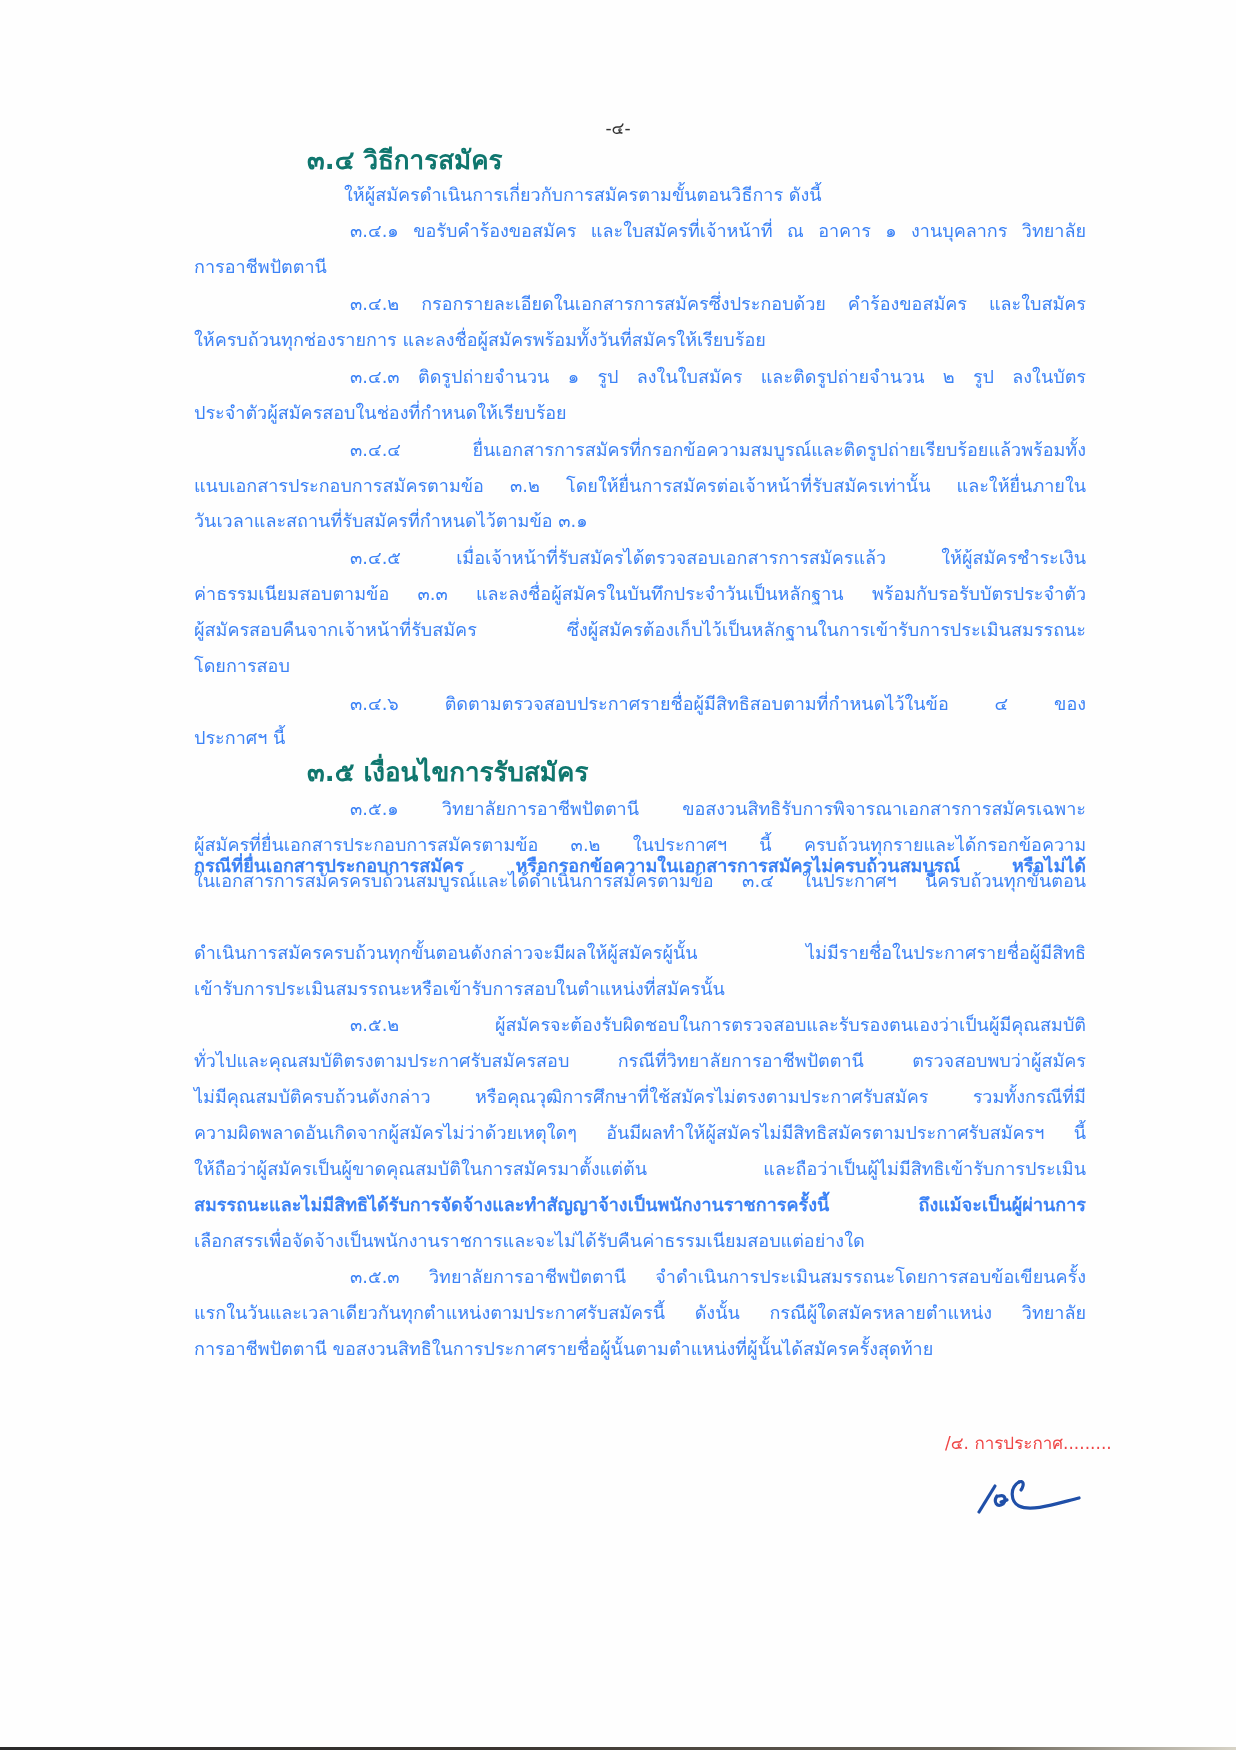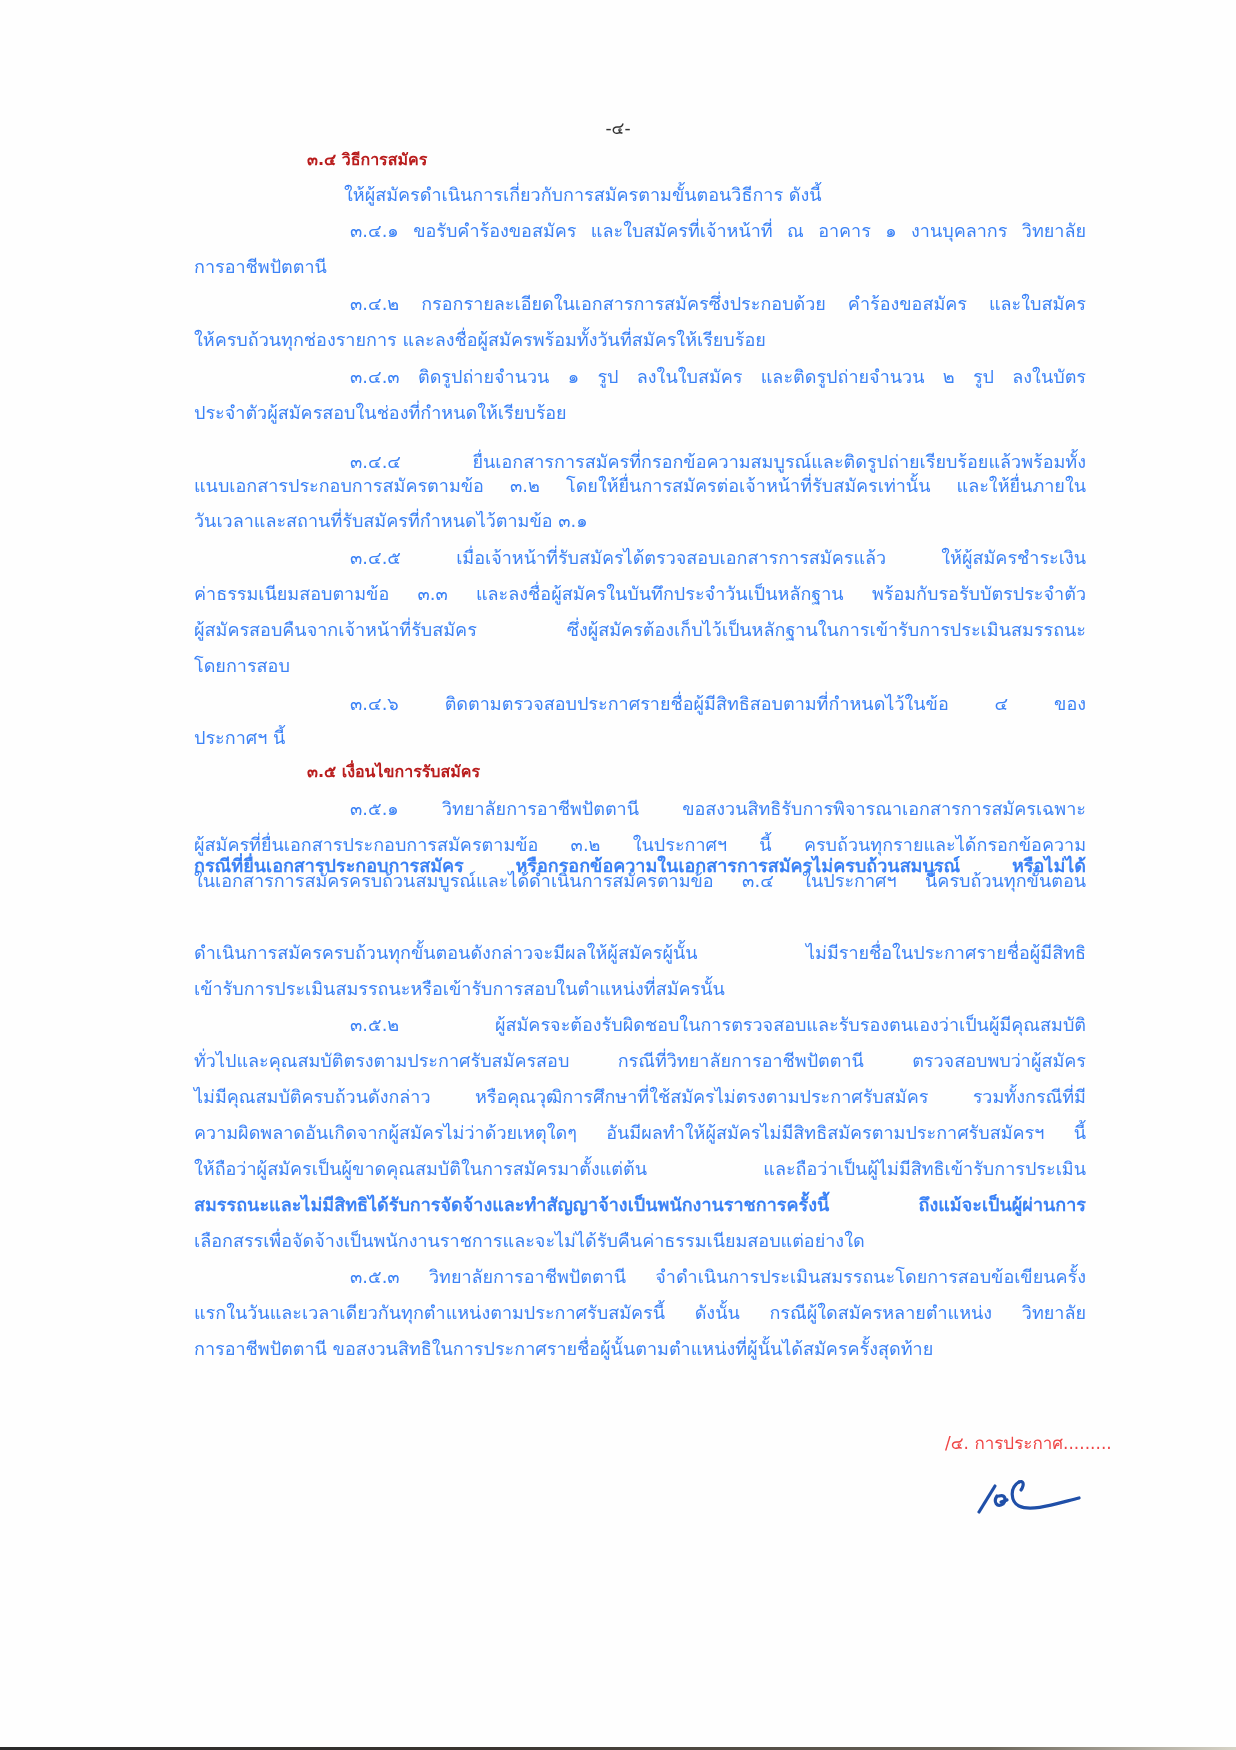--- a/index.html
+++ b/index.html
@@ -46,24 +46,24 @@
   .indent-full {
     left: 194px;
   }
   .indent-sub {
     left: 350px;
   }
   .justify.indent-sub { width: 736px; }
   .heading {
     position: absolute;
     left: 307px;
-    font-size: 16px;
+    font-size: 26px;
     font-weight: bold;
     line-height: 24px;
-    color: #b91c1c;
+    color: #0f766e;
     white-space: nowrap;
   }
   .intro {
     left: 344px;
   }
   .continue-footer {
     position: absolute;
     left: 945px;
     top: 1429px;
     font-size: 17px;
@@ -98,21 +98,21 @@
 
   <div class="line justify indent-sub" style="top:219px;">๓.๔.๑ ขอรับคำร้องขอสมัคร และใบสมัครที่เจ้าหน้าที่ ณ อาคาร ๑ งานบุคลากร วิทยาลัย</div>
   <div class="line indent-full" style="top:255px;">การอาชีพปัตตานี</div>
 
   <div class="line justify indent-sub" style="top:292px;">๓.๔.๒ กรอกรายละเอียดในเอกสารการสมัครซึ่งประกอบด้วย คำร้องขอสมัคร และใบสมัคร</div>
   <div class="line indent-full" style="top:328px;">ให้ครบถ้วนทุกช่องรายการ และลงชื่อผู้สมัครพร้อมทั้งวันที่สมัครให้เรียบร้อย</div>
 
   <div class="line justify indent-sub" style="top:365px;">๓.๔.๓ ติดรูปถ่ายจำนวน ๑ รูป ลงในใบสมัคร และติดรูปถ่ายจำนวน ๒ รูป ลงในบัตร</div>
   <div class="line indent-full" style="top:401px;">ประจำตัวผู้สมัครสอบในช่องที่กำหนดให้เรียบร้อย</div>
 
-  <div class="line justify indent-sub" style="top:438px;margin-top:12px;">๓.๔.๔ ยื่นเอกสารการสมัครที่กรอกข้อความสมบูรณ์และติดรูปถ่ายเรียบร้อยแล้วพร้อมทั้ง</div>
+  <div class="line justify indent-sub" style="top:438px;">๓.๔.๔ ยื่นเอกสารการสมัครที่กรอกข้อความสมบูรณ์และติดรูปถ่ายเรียบร้อยแล้วพร้อมทั้ง</div>
   <div class="line justify indent-full" style="top:474px;">แนบเอกสารประกอบการสมัครตามข้อ ๓.๒ โดยให้ยื่นการสมัครต่อเจ้าหน้าที่รับสมัครเท่านั้น และให้ยื่นภายใน</div>
   <div class="line indent-full" style="top:509px;">วันเวลาและสถานที่รับสมัครที่กำหนดไว้ตามข้อ ๓.๑</div>
 
   <div class="line justify indent-sub" style="top:546px;">๓.๔.๕ เมื่อเจ้าหน้าที่รับสมัครได้ตรวจสอบเอกสารการสมัครแล้ว ให้ผู้สมัครชำระเงิน</div>
   <div class="line justify indent-full" style="top:582px;">ค่าธรรมเนียมสอบตามข้อ ๓.๓ และลงชื่อผู้สมัครในบันทึกประจำวันเป็นหลักฐาน พร้อมกับรอรับบัตรประจำตัว</div>
   <div class="line justify indent-full" style="top:618px;">ผู้สมัครสอบคืนจากเจ้าหน้าที่รับสมัคร ซึ่งผู้สมัครต้องเก็บไว้เป็นหลักฐานในการเข้ารับการประเมินสมรรถนะ</div>
   <div class="line indent-full" style="top:654px;">โดยการสอบ</div>
 
   <div class="line justify indent-sub" style="top:692px;">๓.๔.๖ ติดตามตรวจสอบประกาศรายชื่อผู้มีสิทธิสอบตามที่กำหนดไว้ในข้อ ๔ ของ</div>
   <div class="line indent-full" style="top:726px;">ประกาศฯ นี้</div>

